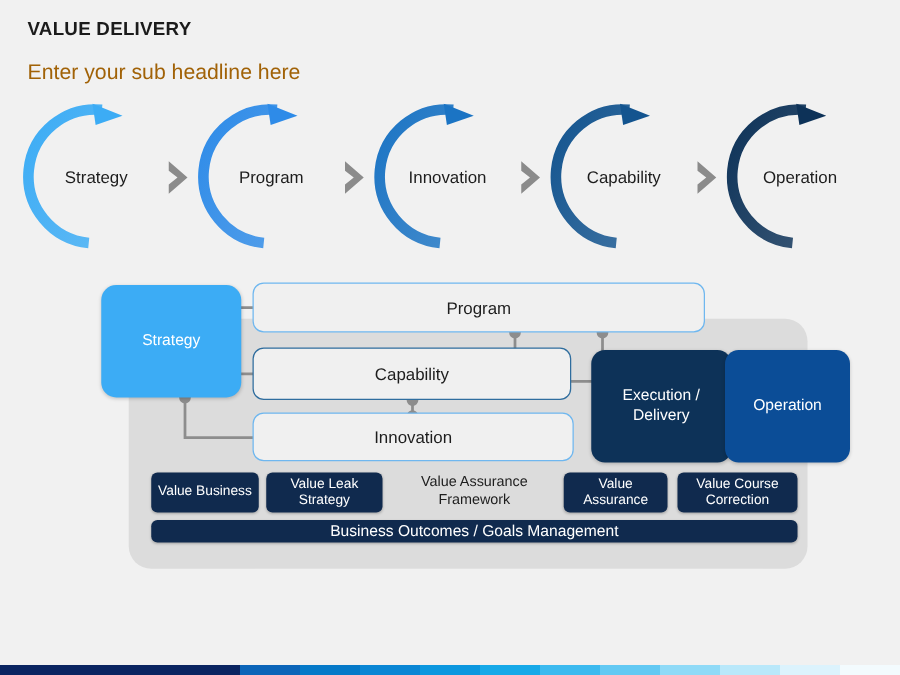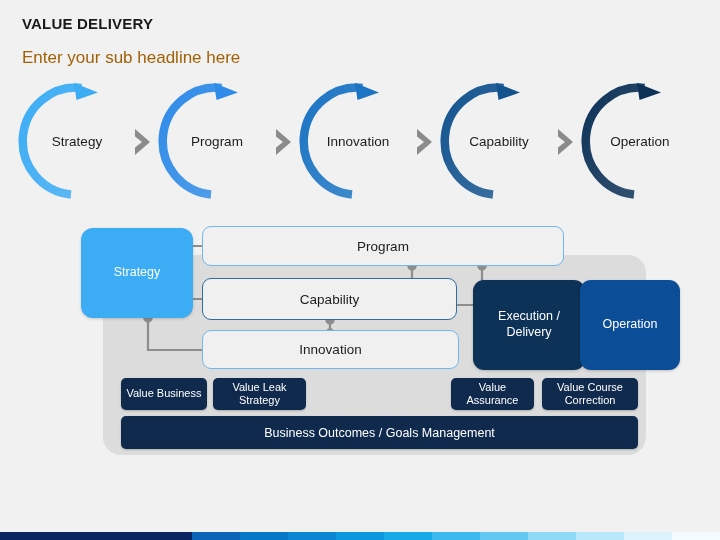--- a/index.html
+++ b/index.html
@@ -113,21 +113,21 @@
   .vtext .vlbl { color: #1d1d1d; font-size: 11.5px; }
 
   #vb-0 { left: 121px; width: 86px; }
   #vb-1 { left: 213px; width: 93px; }
   #vt-2 { left: 312px; width: 135px; }
   #vb-3 { left: 451px; width: 83px; }
   #vb-4 { left: 542px; width: 96px; }
 
   #vb-outcomes {
     position: absolute; left: 121px; top: 216px;
-    width: 517px; height: 33px;
+    width: 517px; height: 18px;
     background: #102A4E; border-radius: 5px;
     box-shadow: 0 1px 2px rgba(0,0,0,.22);
   }
   #vb-outcomes .vlbl {
     position: absolute; left: 0; top: 0; right: 0; bottom: 0;
     display: flex; align-items: center; justify-content: center;
     color: #fff; font-size: 12.5px;
   }
 
   #connectors { position: absolute; left: 0; top: 0; width: 720px; height: 270px; }
@@ -287,20 +287,23 @@
     </div>
     <div id="box-operation">
       <span class="solid-lbl">Operation</span>
     </div>
 
     <div class="vbox" id="vb-0">
       <span class="vlbl">Value Business</span>
     </div>
     <div class="vbox" id="vb-1">
       <span class="vlbl">Value Leak Strategy</span>
+    </div>
+    <div class="vtext" id="vt-2">
+      <span class="vlbl">Value Assurance Framework</span>
     </div>
     <div class="vbox" id="vb-3">
       <span class="vlbl">Value Assurance</span>
     </div>
     <div class="vbox" id="vb-4">
       <span class="vlbl">Value Course Correction</span>
     </div>
 
     <div id="vb-outcomes">
       <span class="vlbl">Business Outcomes / Goals Management</span>

